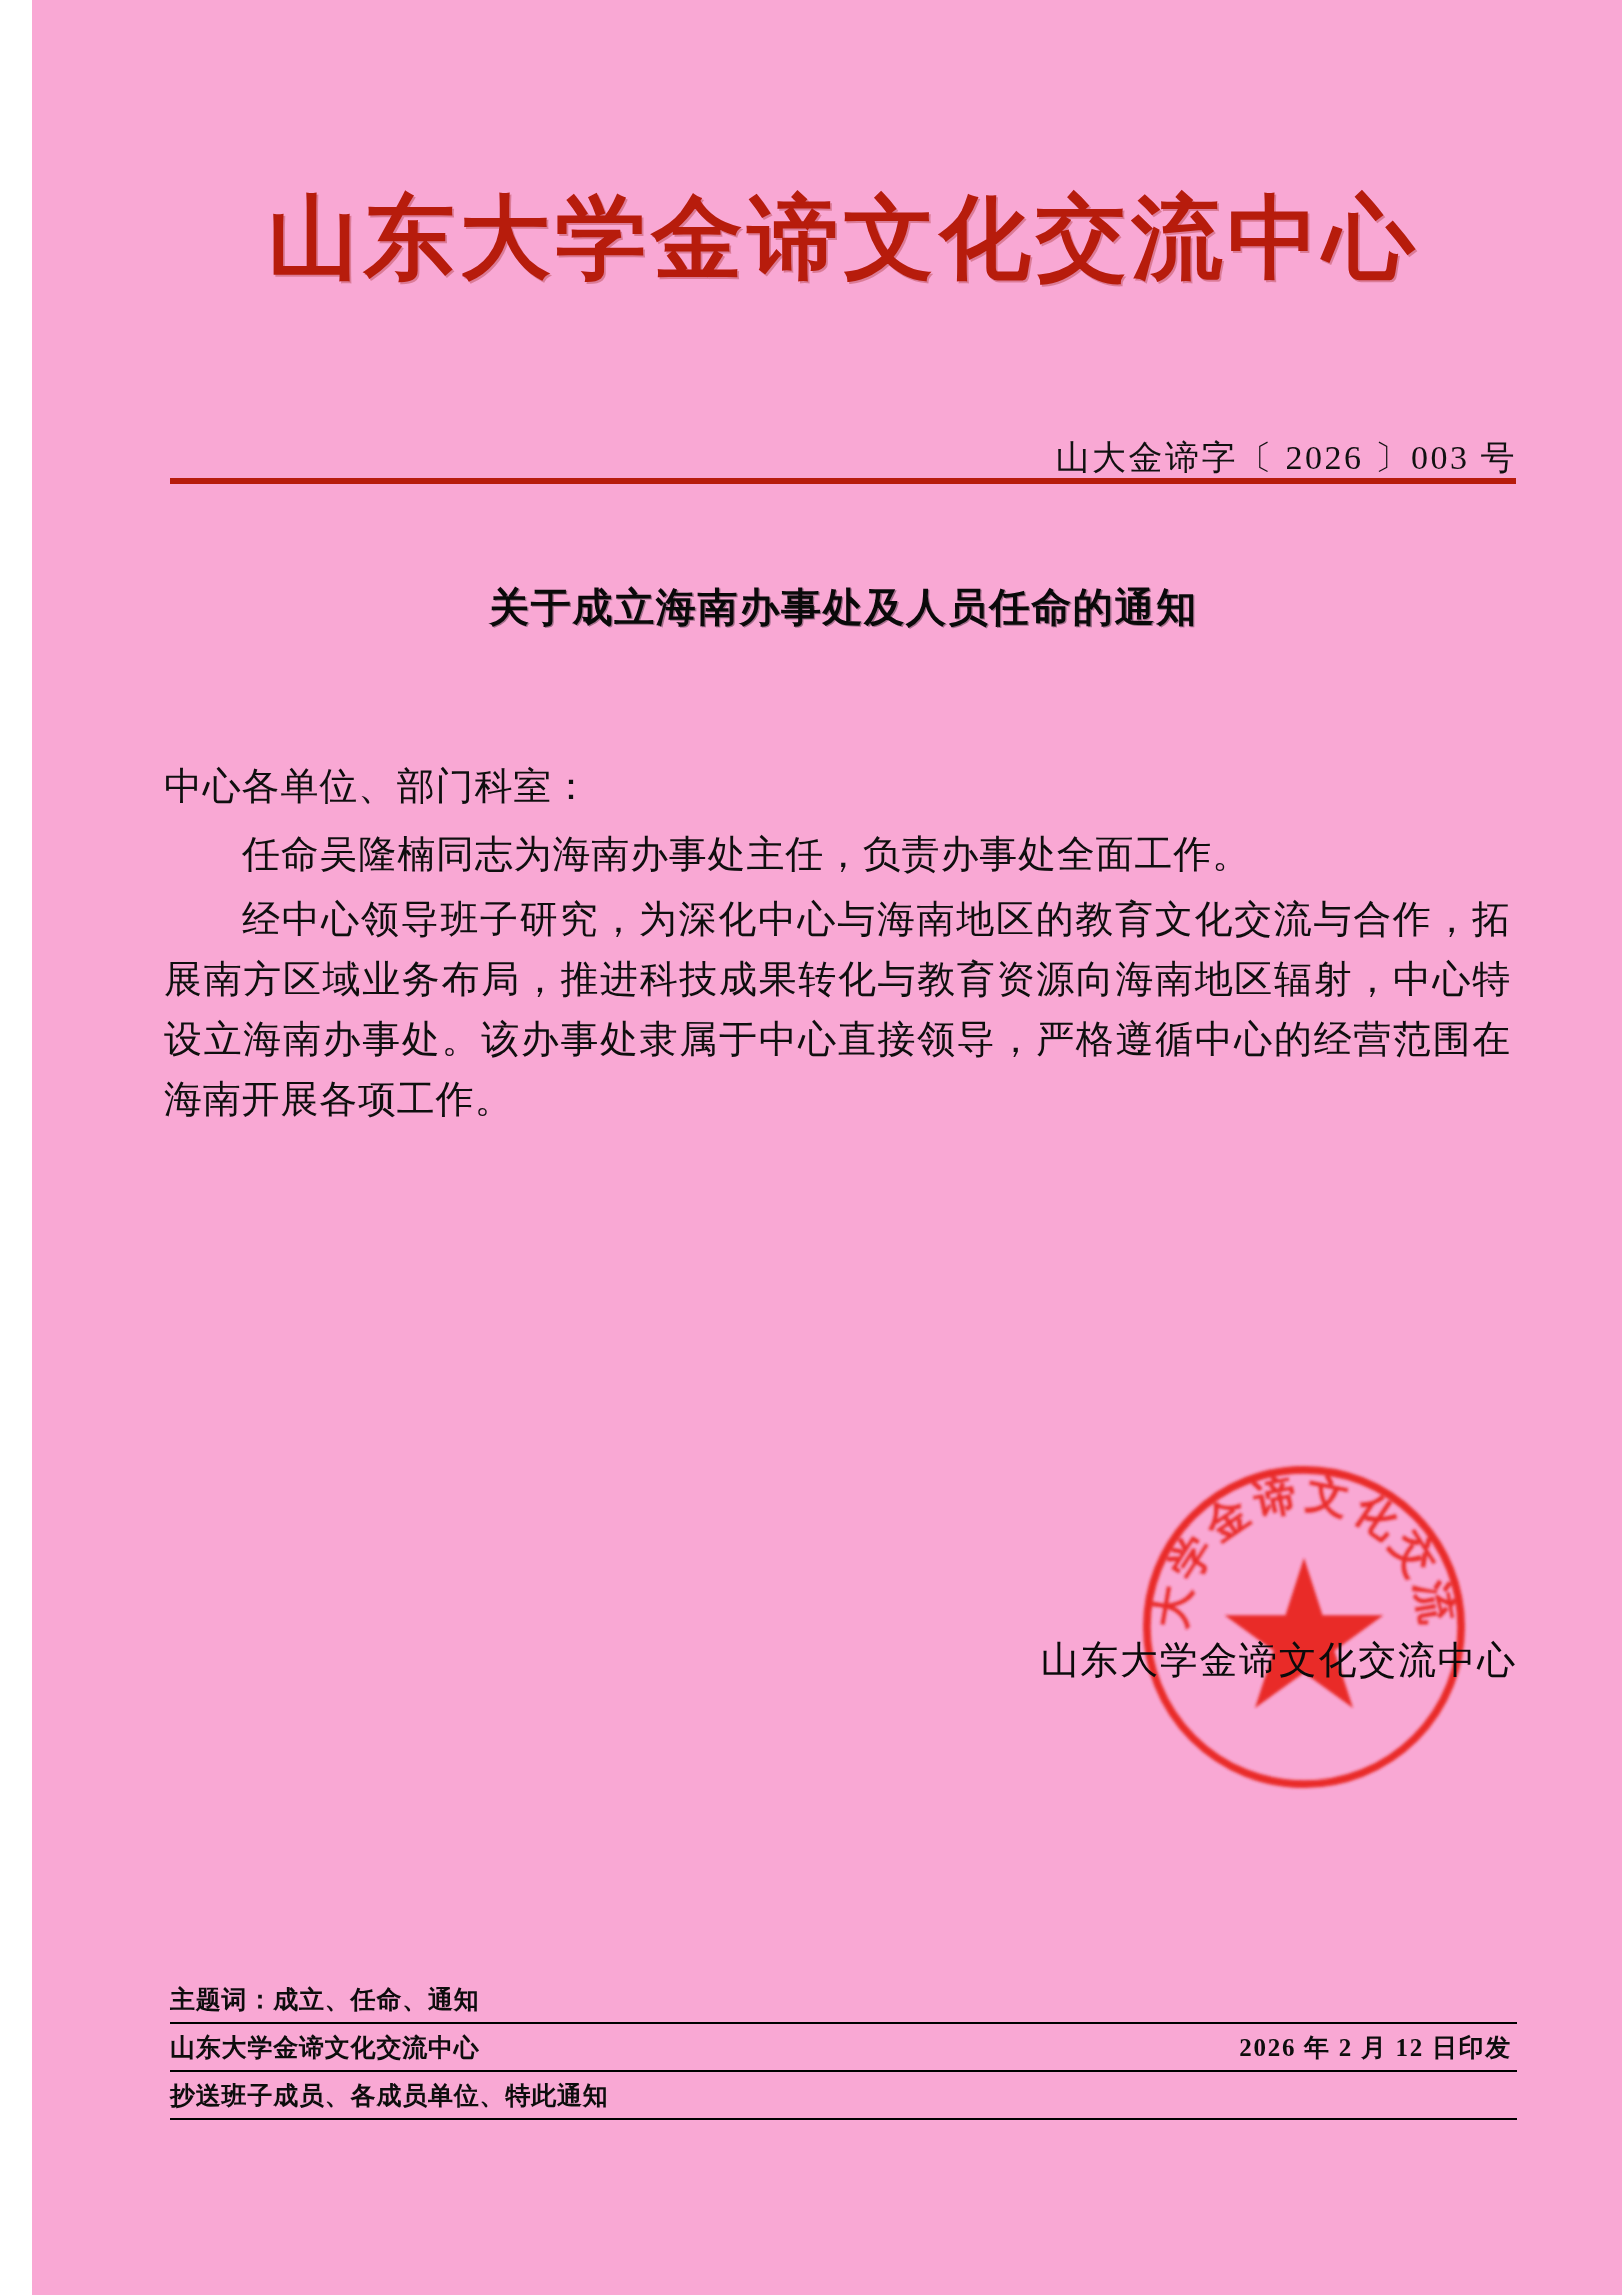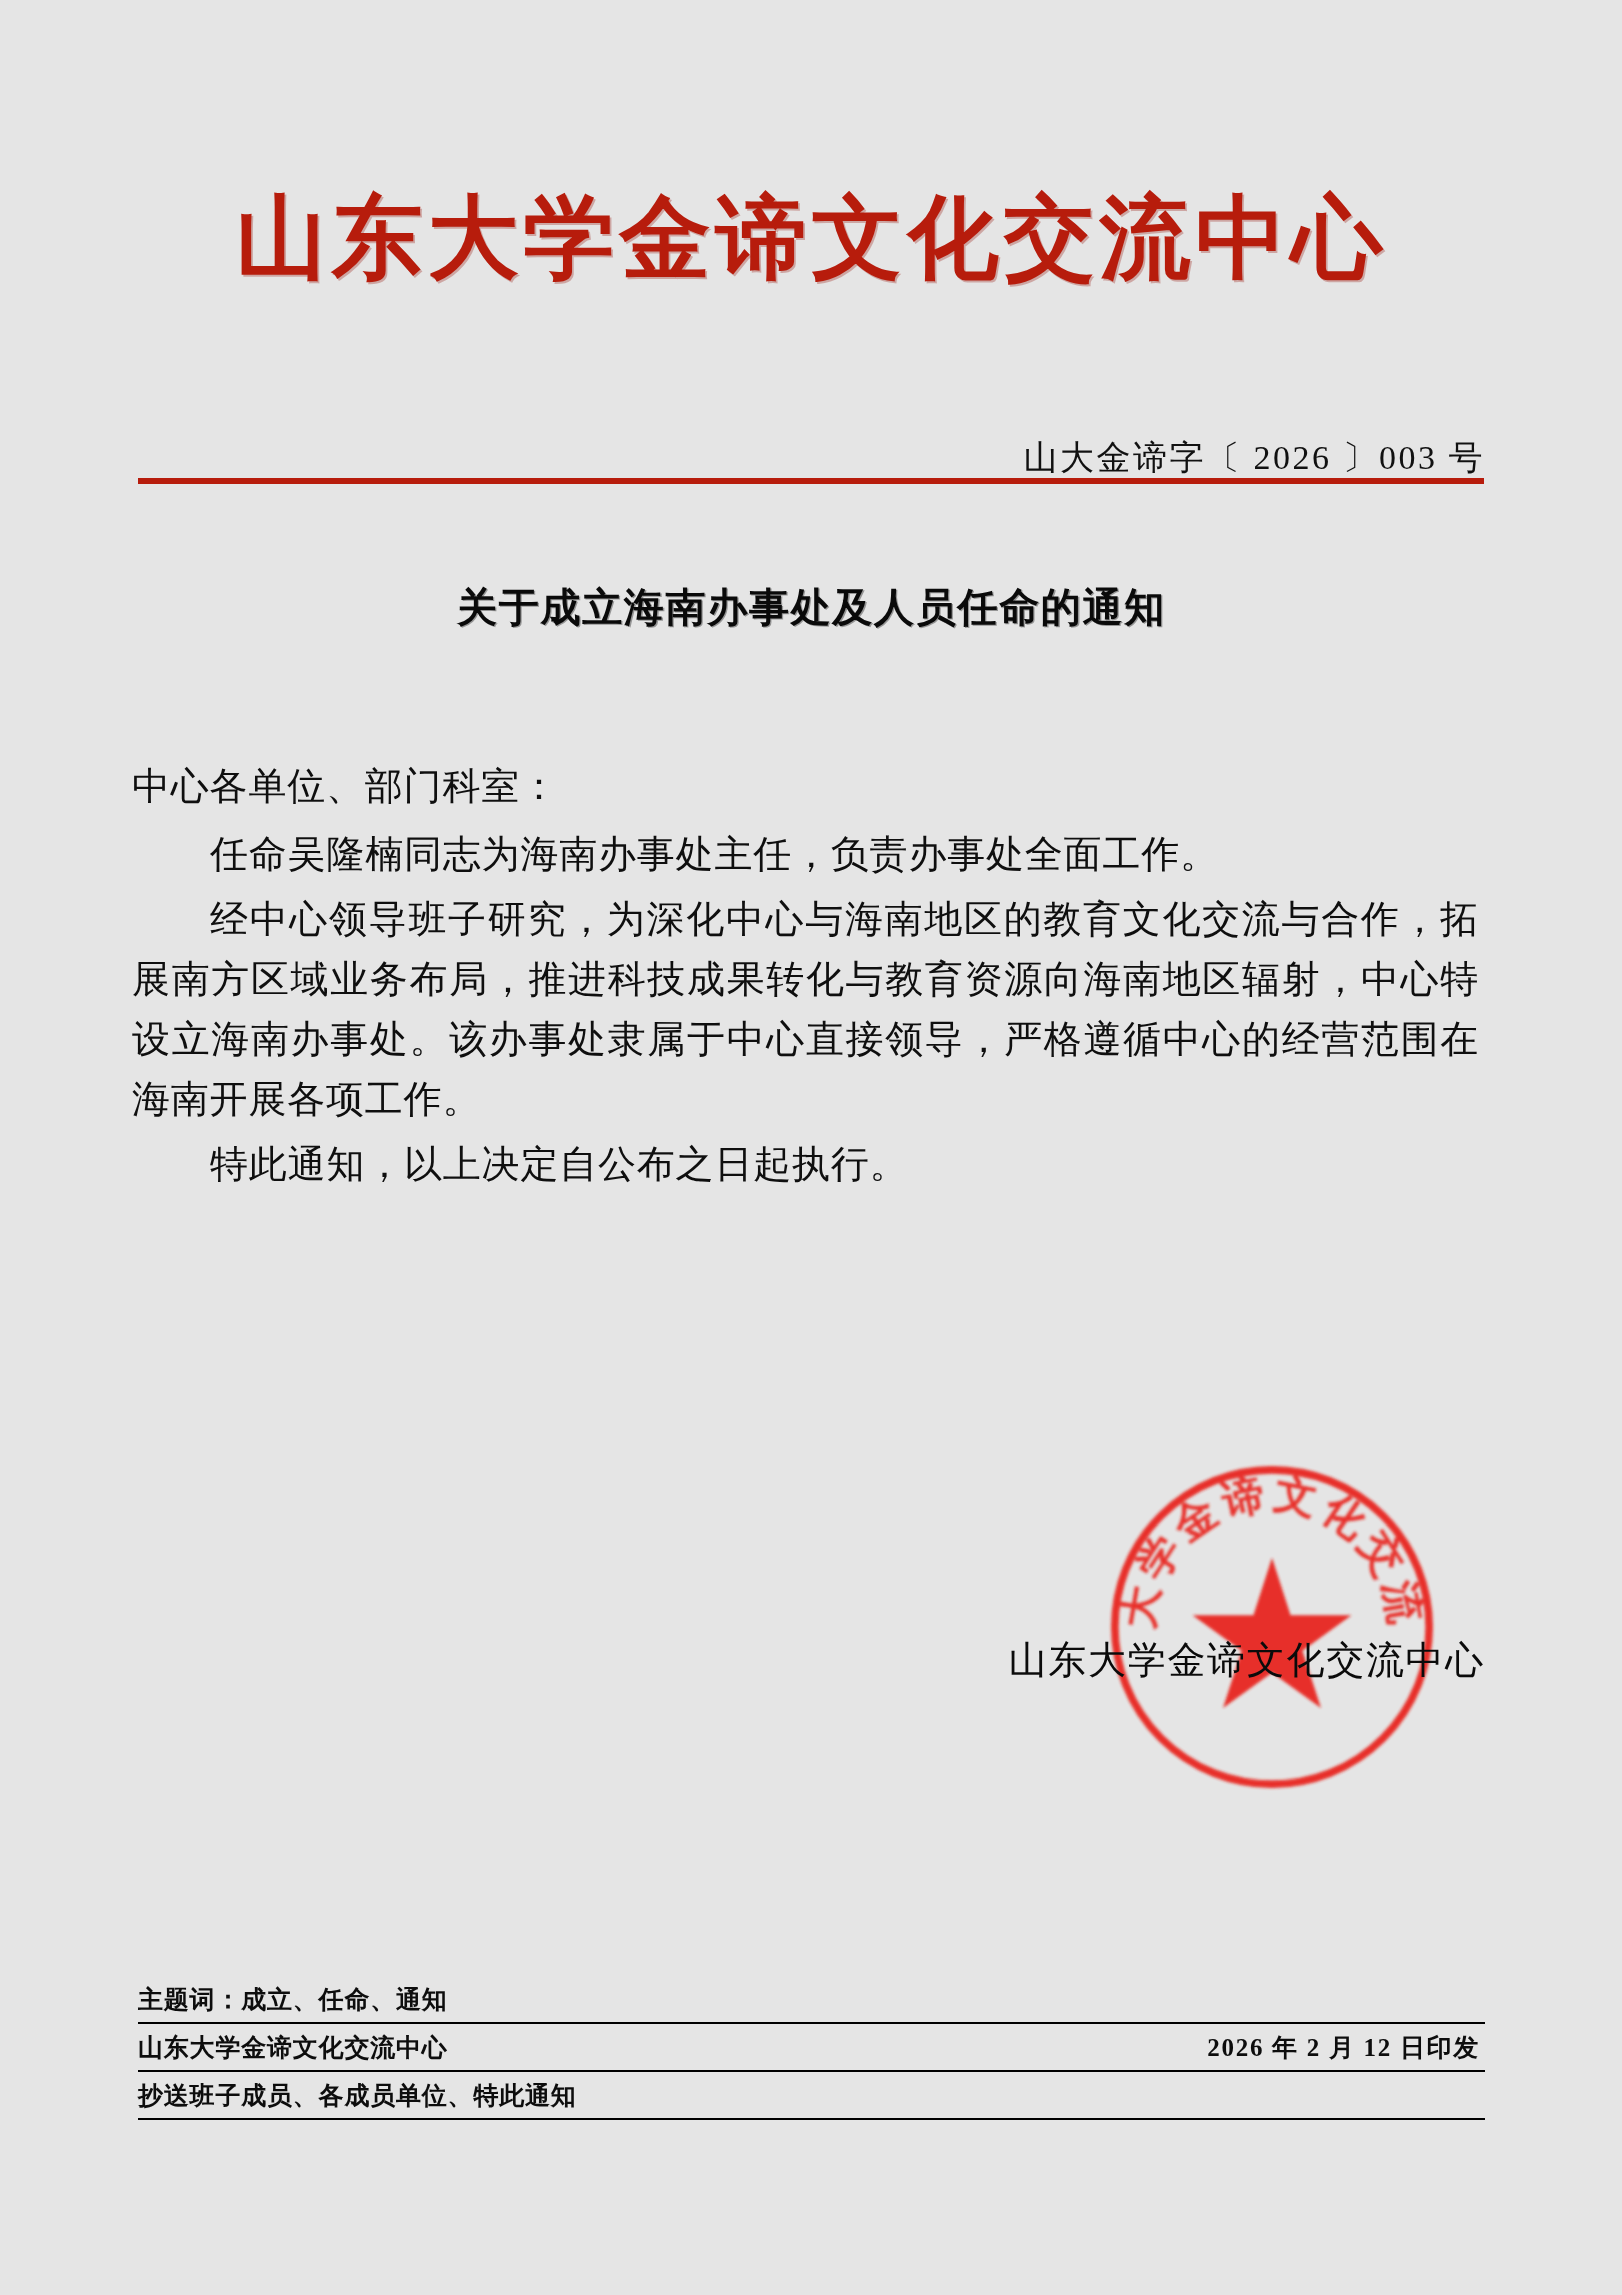--- a/index.html
+++ b/index.html
@@ -13,21 +13,22 @@
     height: 2295px;
     font-family: "Liberation Serif", "DejaVu Serif", serif;
     color: #000000;
     position: relative;
     overflow: hidden;
   }
 
   .page {
     position: absolute;
     inset: 0;
-    background: #e5e5e5;
+    background: #f9a8d4;
+    margin-left: 32px;
   }
 
   
   .masthead {
     position: absolute;
     left: 138px;
     top: 188px;
     width: 1347px;
     text-align: center;
     color: #b71c0c;
@@ -165,21 +166,20 @@
   <div class="docnum">山大金谛字〔 2026 〕003 号</div>
 
   <div class="redrule"></div>
 
   <div class="doc-title">关于成立海南办事处及人员任命的通知</div>
 
   <div class="body-block">
     <p class="salutation">中心各单位、部门科室：</p>
     <p class="para">任命吴隆楠同志为海南办事处主任，负责办事处全面工作。</p>
     <p class="para">经中心领导班子研究，为深化中心与海南地区的教育文化交流与合作，拓展南方区域业务布局，推进科技成果转化与教育资源向海南地区辐射，中心特设立海南办事处。该办事处隶属于中心直接领导，严格遵循中心的经营范围在海南开展各项工作。</p>
-    <p class="para">特此通知，以上决定自公布之日起执行。</p>
   </div>
 
   <div class="sign-area">
 
     <svg class="seal" viewBox="0 0 400 400">
       <defs>
         <path id="sealArc" d="M 60,200 A 140,140 0 0 1 340,200" fill="none"></path>
         <filter id="inkblur" x="-20%" y="-20%" width="140%" height="140%">
           <feGaussianBlur stdDeviation="1.6"></feGaussianBlur>
         </filter>

